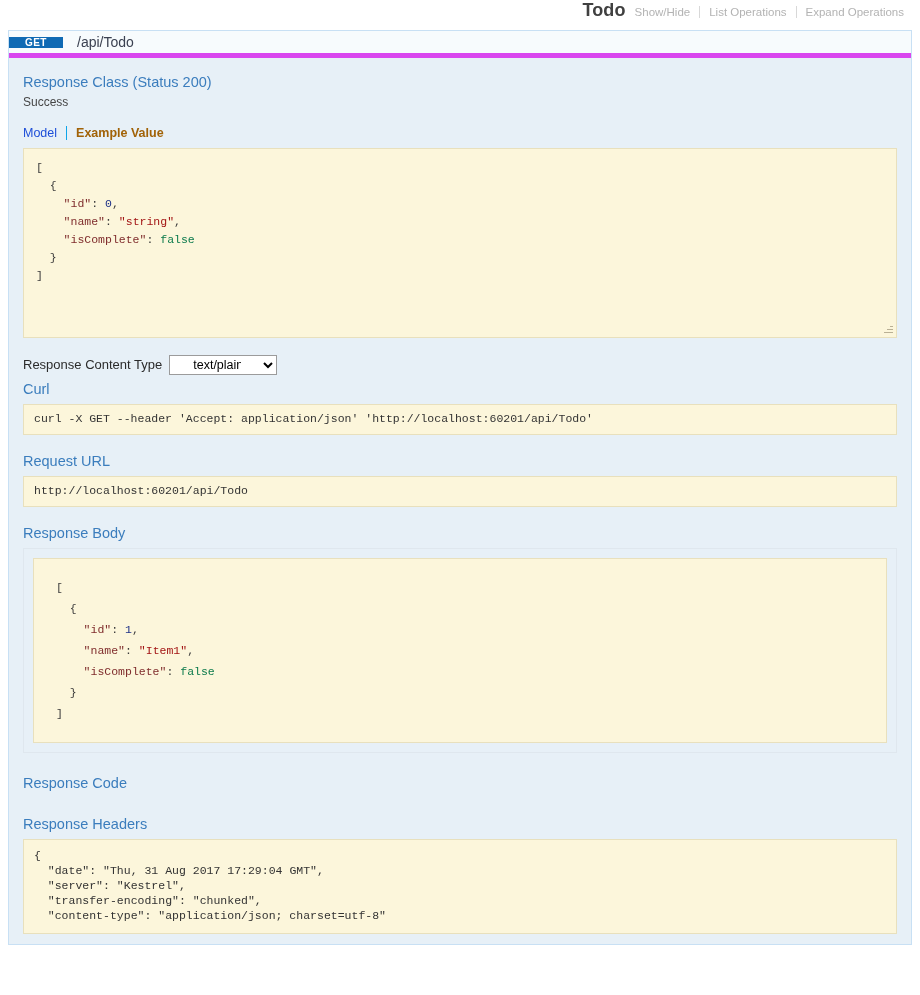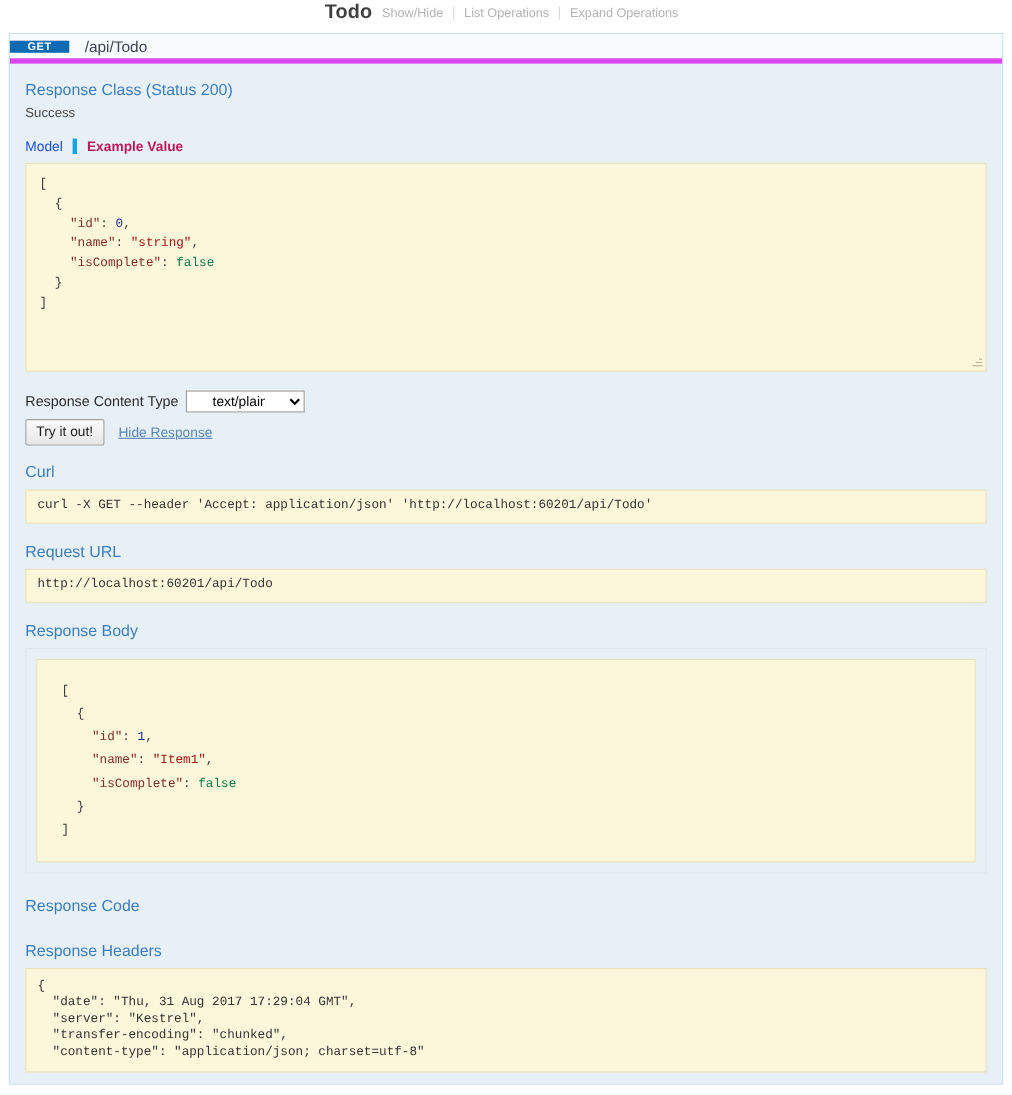--- a/index.html
+++ b/index.html
@@ -12,21 +12,21 @@
   }
   .page { position: relative; width: 920px; height: 995px; overflow: hidden; background: #fff; }
 
   
   .resource-head {
     position: relative;
     height: 26px;
     padding: 0 10px 0 8px;
     display: flex;
     align-items: flex-start;
-    justify-content: center;
+    justify-content: flex-end;
   }
   .resource-title {
     font-size: 18px;
     font-weight: bold;
     color: #404040;
     line-height: 20px;
     letter-spacing: .1px;
   }
   .head-options {
     display: flex;
@@ -113,25 +113,25 @@
     align-items: center;
     font-size: 12.5px;
     margin-bottom: 7px;
     height: 17px;
   }
   .model-tabs .tab {
     color: #1d4ed8;
     padding-right: 9px;
   }
   .model-tabs .tab.active {
-    color: #be185d;
+    color: #a16207;
     font-weight: bold;
     padding-left: 9px;
     padding-right: 0;
-    border-left: 4px solid #0ea5e9;
+    border-left: 1px solid #0ea5e9;
   }
 
   
   .code-box {
     background: #fcf6db;
     border: 1px solid #e8e0bd;
     font-family: "Liberation Mono", monospace;
     font-size: 11.5px;
     color: #333;
     line-height: 18px;
@@ -288,24 +288,20 @@
 <span class="j-punc">  }</span>
 <span class="j-punc">]</span><span class="resize-grip"><i></i><i></i><i></i></span></div>
 
       <div class="ctype-row">
         <label>Response Content Type</label>
         <select class="ctype">
           <option>text/plain</option>
         </select>
       </div>
 
-      <div class="submit-row">
-        <button class="try">Try it out!</button>
-        <a class="hide-response">Hide Response</a>
-      </div>
 
       <h4 class="resp-label">Curl</h4>
       <div class="code-box oneline-box">curl -X GET --header 'Accept: application/json' 'http://localhost:60201/api/Todo'</div>
 
       <div class="gap"></div>
 
       <h4 class="resp-label">Request URL</h4>
       <div class="code-box oneline-box">http://localhost:60201/api/Todo</div>
 
       <div class="gap"></div>

